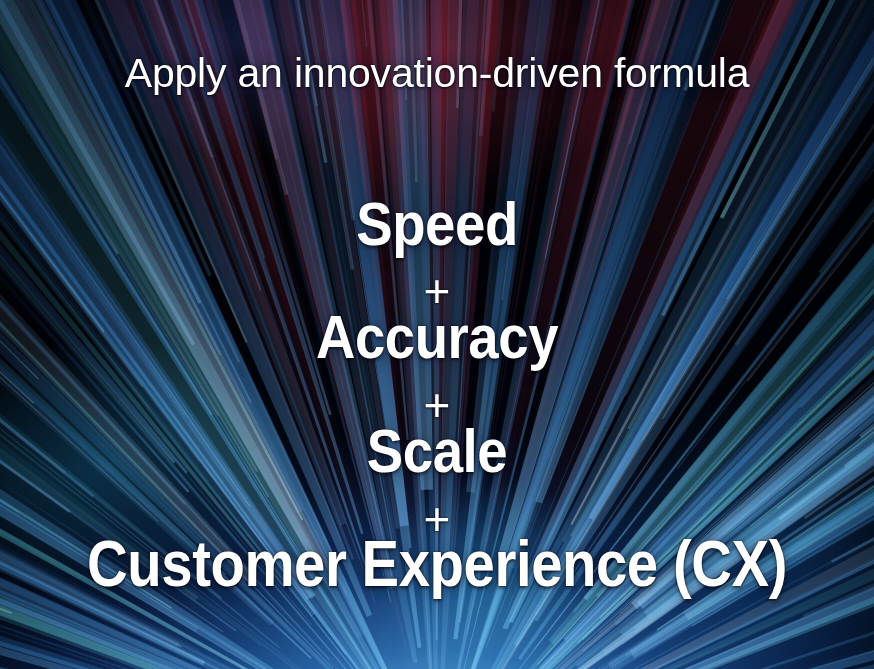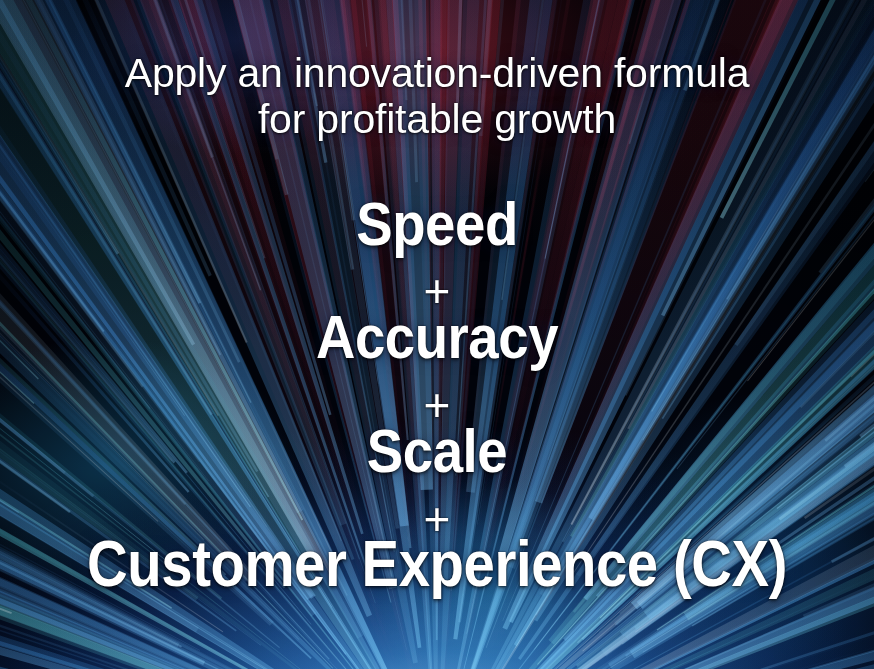--- a/index.html
+++ b/index.html
@@ -622,21 +622,20 @@
         <polygon points="581.1,734.4 2070.2,304.3 2072.0,310.6 581.3,735.0" fill="url(#rayBlue)" opacity="0.580"></polygon>
       </g>
   </svg>
 
   <div class="bg-layer" id="bg-teal"></div>
   <div class="bg-layer" id="bg-bloom"></div>
 
   <div id="content">
 
     <div class="headline" id="headline-line-1">Apply an innovation-driven formula</div>
-    <div class="headline" id="headline-line-2">for profitable growth</div>
 
     <div class="formula-term" id="term-speed">Speed</div>
 
     <div class="formula-plus" id="plus-1">+</div>
 
     <div class="formula-term" id="term-accuracy">Accuracy</div>
 
     <div class="formula-plus" id="plus-2">+</div>
 
     <div class="formula-term" id="term-scale">Scale</div>

